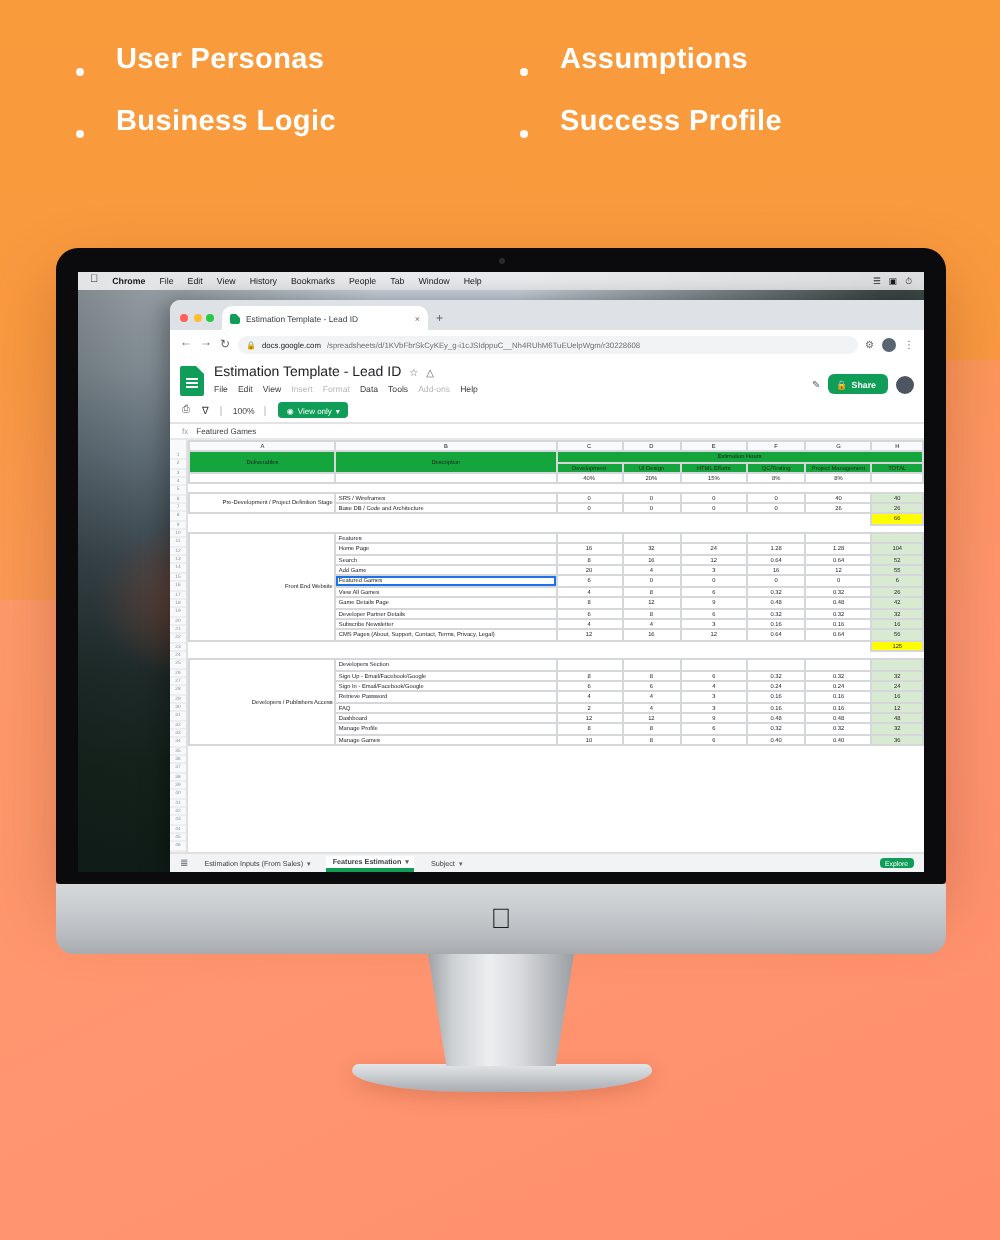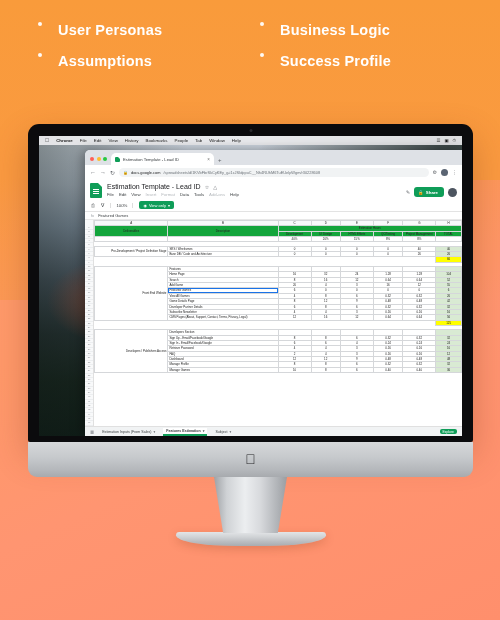--- a/index.html
+++ b/index.html
@@ -25,21 +25,21 @@
   }
   
   .bullets {
     position: absolute; left: 0; top: 22px; width: 500px;
     z-index: 5;
     display: grid;
     grid-template-columns: 222px 1fr;
     row-gap: 15px;
     padding-left: 38px;
   }
-  .bullet { display: flex; align-items: flex-start; }
+  .bullet { display: flex; align-items: flex-end; }
   .bullet .dot {
     width: 4px; height: 4px; border-radius: 50%;
     background: #fff; margin-right: 16px; flex: 0 0 auto;
     opacity: .95;
   }
   .bullet .txt {
     color: #fff; font-size: 14.5px; font-weight: bold;
     letter-spacing: .2px; white-space: nowrap;
   }
   
@@ -237,25 +237,25 @@
   <div class="bg-top-solid"></div>
   <div class="bg-bottom-wash"></div>
 
   <div class="bullets">
     <div class="bullet">
       <span class="dot"></span>
       <span class="txt">User Personas</span>
     </div>
     <div class="bullet">
       <span class="dot"></span>
-      <span class="txt">Business Logic</span>
+      <span class="txt">Assumptions</span>
     </div>
     <div class="bullet">
       <span class="dot"></span>
-      <span class="txt">Assumptions</span>
+      <span class="txt">Business Logic</span>
     </div>
     <div class="bullet">
       <span class="dot"></span>
       <span class="txt">Success Profile</span>
     </div>
   </div>
 
   <div class="imac">
     <div class="bezel">
       <div class="camera"></div>

